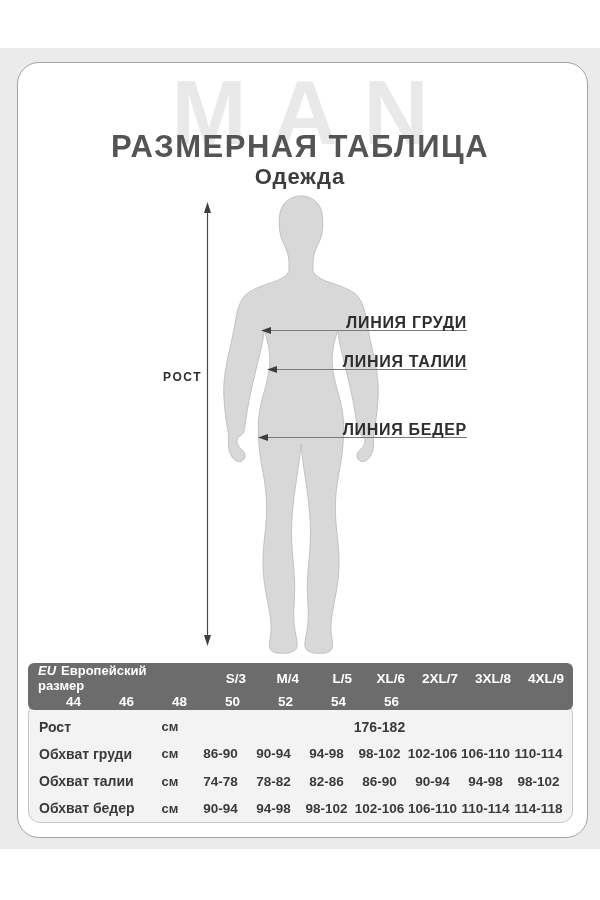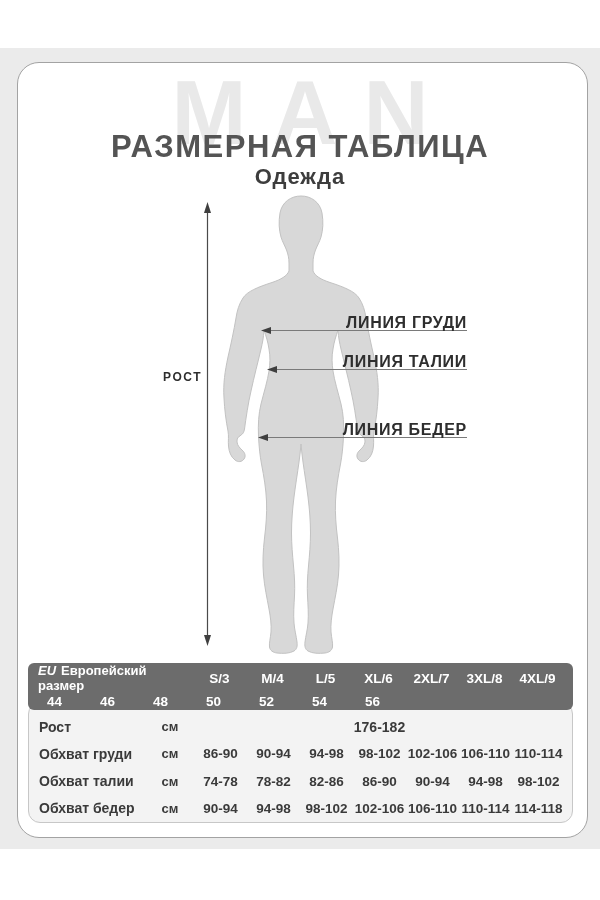--- a/index.html
+++ b/index.html
@@ -34,21 +34,21 @@
         border:1px solid var(--body-border);border-radius:12px;display:flex;flex-direction:column;
         padding-top:10px;z-index:4;color:var(--text-dark);}
   .trow{display:flex;align-items:center;flex:1;padding-right:7px;}
   .cell{flex-shrink:0;text-align:center;}
   .c-lab{width:117px;text-align:left;padding-left:10px;font-size:14px;font-weight:700;}
   .c-labwide{width:165px;text-align:left;padding-left:10px;font-size:13px;font-weight:700;}
   .c-labwide i{font-style:italic;margin-right:5px;}
   .c-unit{width:48px;font-size:13px;font-weight:700;}
   .c-v{width:53px;font-size:13.5px;font-weight:700;}
   .c-span{width:371px;font-size:14px;font-weight:700;}
-  .thead .c-v{font-size:13.5px;}
+  .thead .c-v{font-size:13.5px;text-align:right;}
 </style>
 </head>
 <body>
 
 <div class="stage">
   <div class="band"></div>
   <div class="card"></div>
 
   <div class="watermark">MAN</div>
   <div class="title">РАЗМЕРНАЯ ТАБЛИЦА</div>

